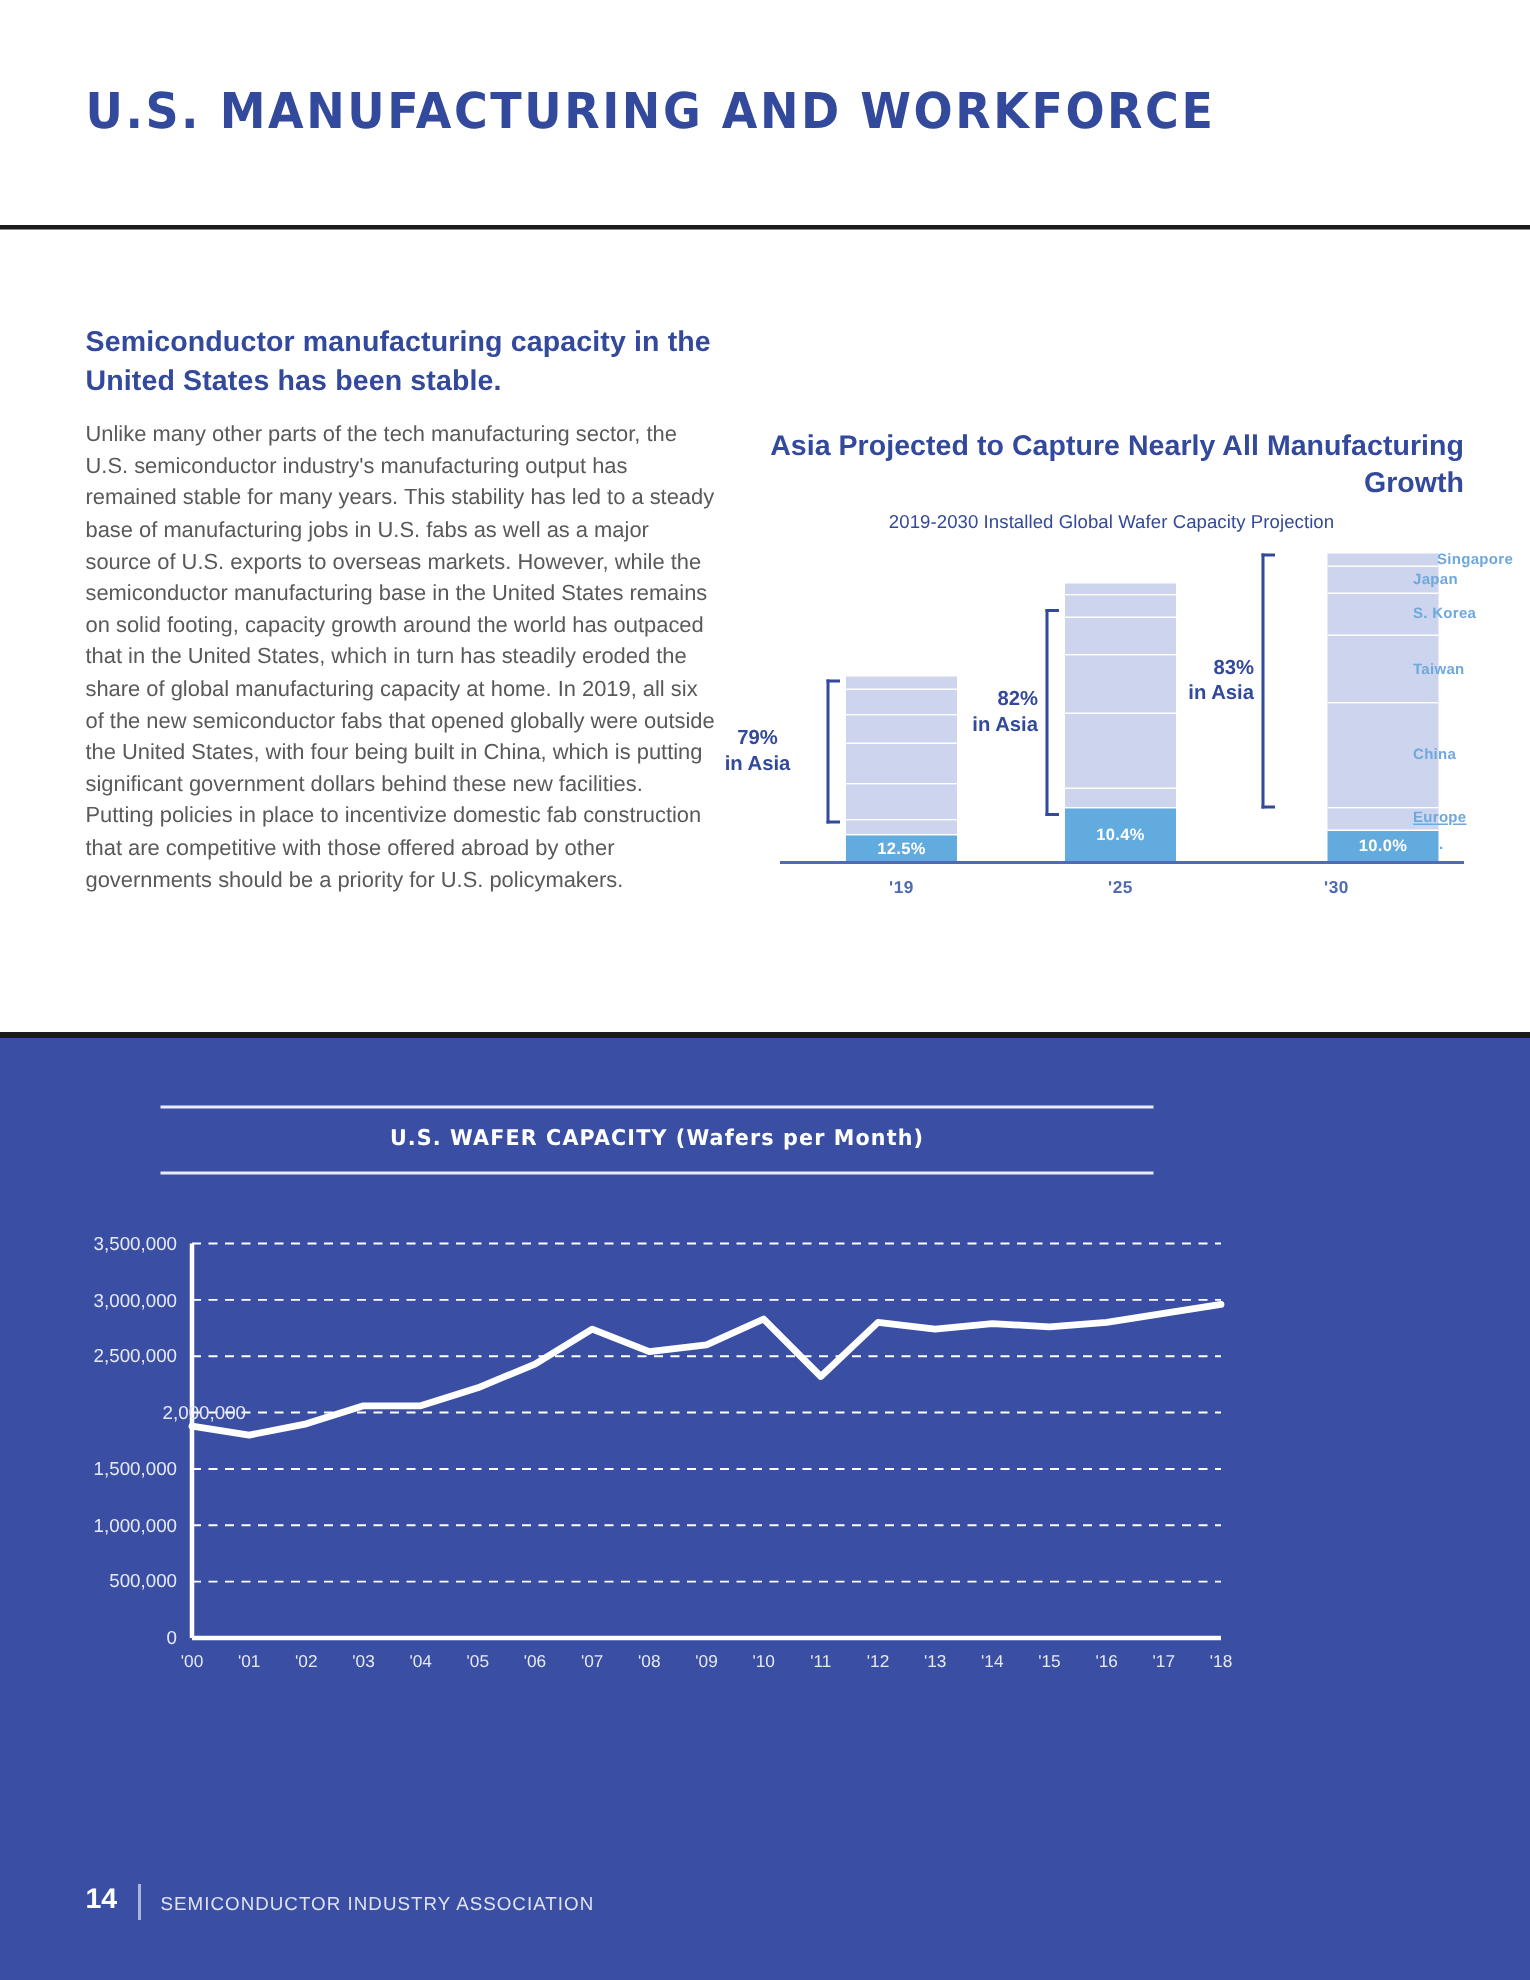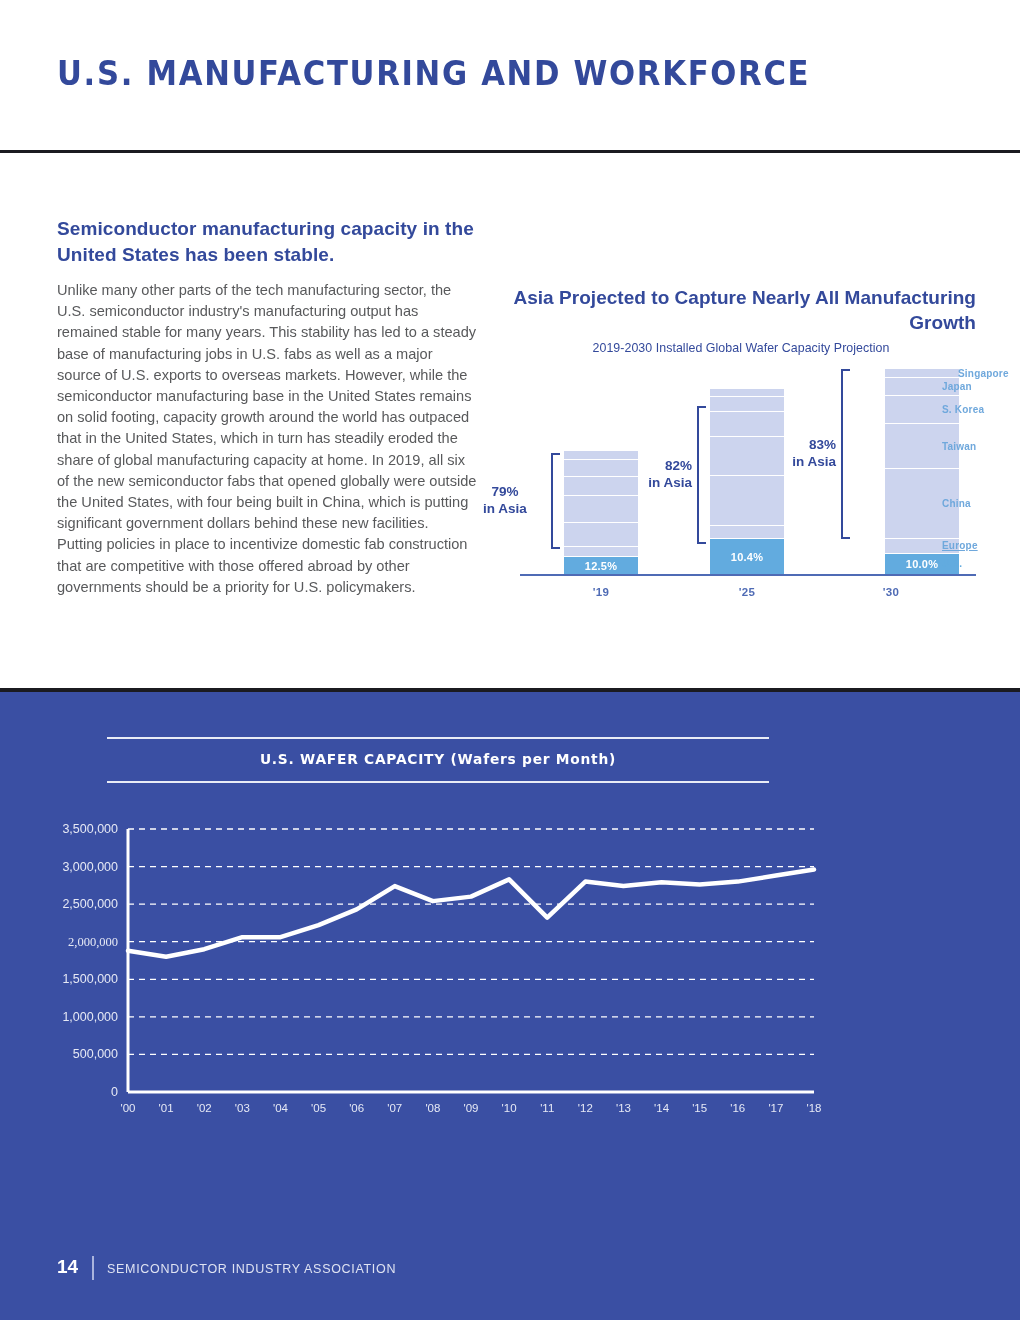--- a/index.html
+++ b/index.html
@@ -182,21 +182,21 @@
         <line x1="128" x2="814" y1="866.5714285714286" y2="866.5714285714286" stroke="#ffffff" stroke-width="1.3" stroke-dasharray="6,5"></line>
         <line x1="128" x2="814" y1="829" y2="829" stroke="#ffffff" stroke-width="1.3" stroke-dasharray="6,5"></line>
         <line x1="128" y1="829" x2="128" y2="1092" stroke="#ffffff" stroke-width="3"></line>
         <line x1="128" y1="1092" x2="814" y2="1092" stroke="#ffffff" stroke-width="3"></line>
         <polyline points="128,950.7314285714285 166.11111111111111,956.7428571428571 204.22222222222223,949.2285714285714 242.33333333333331,937.2057142857143 280.44444444444446,937.2057142857143 318.55555555555554,925.1828571428572 356.66666666666663,909.4028571428571 394.77777777777777,886.1085714285714 432.88888888888886,901.1371428571429 471,896.6285714285714 509.11111111111114,879.3457142857143 547.2222222222222,917.6685714285715 585.3333333333333,881.6 623.4444444444445,886.1085714285714 661.5555555555555,882.3514285714285 699.6666666666667,884.6057142857143 737.7777777777777,881.6 775.8888888888889,875.5885714285714 814,869.5771428571429" fill="none" stroke="#ffffff" stroke-width="4.5" stroke-linejoin="round" stroke-linecap="round"></polyline>
       </svg>
       <div class="ylab" style="top: 1092px; right: 902px;">0</div>
       <div class="ylab" style="top: 1054.43px; right: 902px;">500,000</div>
       <div class="ylab" style="top: 1016.86px; right: 902px; margin-left: 18px;">1,000,000</div>
       <div class="ylab" style="top: 979.286px; right: 902px;">1,500,000</div>
-      <div class="ylab" style="top: 941.714px; right: 902px; font-family: Liberation Serif, serif;">2,000,000</div>
+      <div class="ylab" style="top: 941.714px; right: 856px;">2,000,000</div>
       <div class="ylab" style="top: 904.143px; right: 902px;">2,500,000</div>
       <div class="ylab" style="top: 866.571px; right: 902px;">3,000,000</div>
       <div class="ylab" style="top: 829px; right: 902px;">3,500,000</div>
       <div class="xlab" style="left: 128px; top: 1102px;">'00</div>
       <div class="xlab" style="left: 166.111px; top: 1102px;">'01</div>
       <div class="xlab" style="left: 204.222px; top: 1102px;">'02</div>
       <div class="xlab" style="left: 242.333px; top: 1102px;">'03</div>
       <div class="xlab" style="left: 280.444px; top: 1102px;">'04</div>
       <div class="xlab" style="left: 318.556px; top: 1102px;">'05</div>
       <div class="xlab" style="left: 356.667px; top: 1102px;">'06</div>

